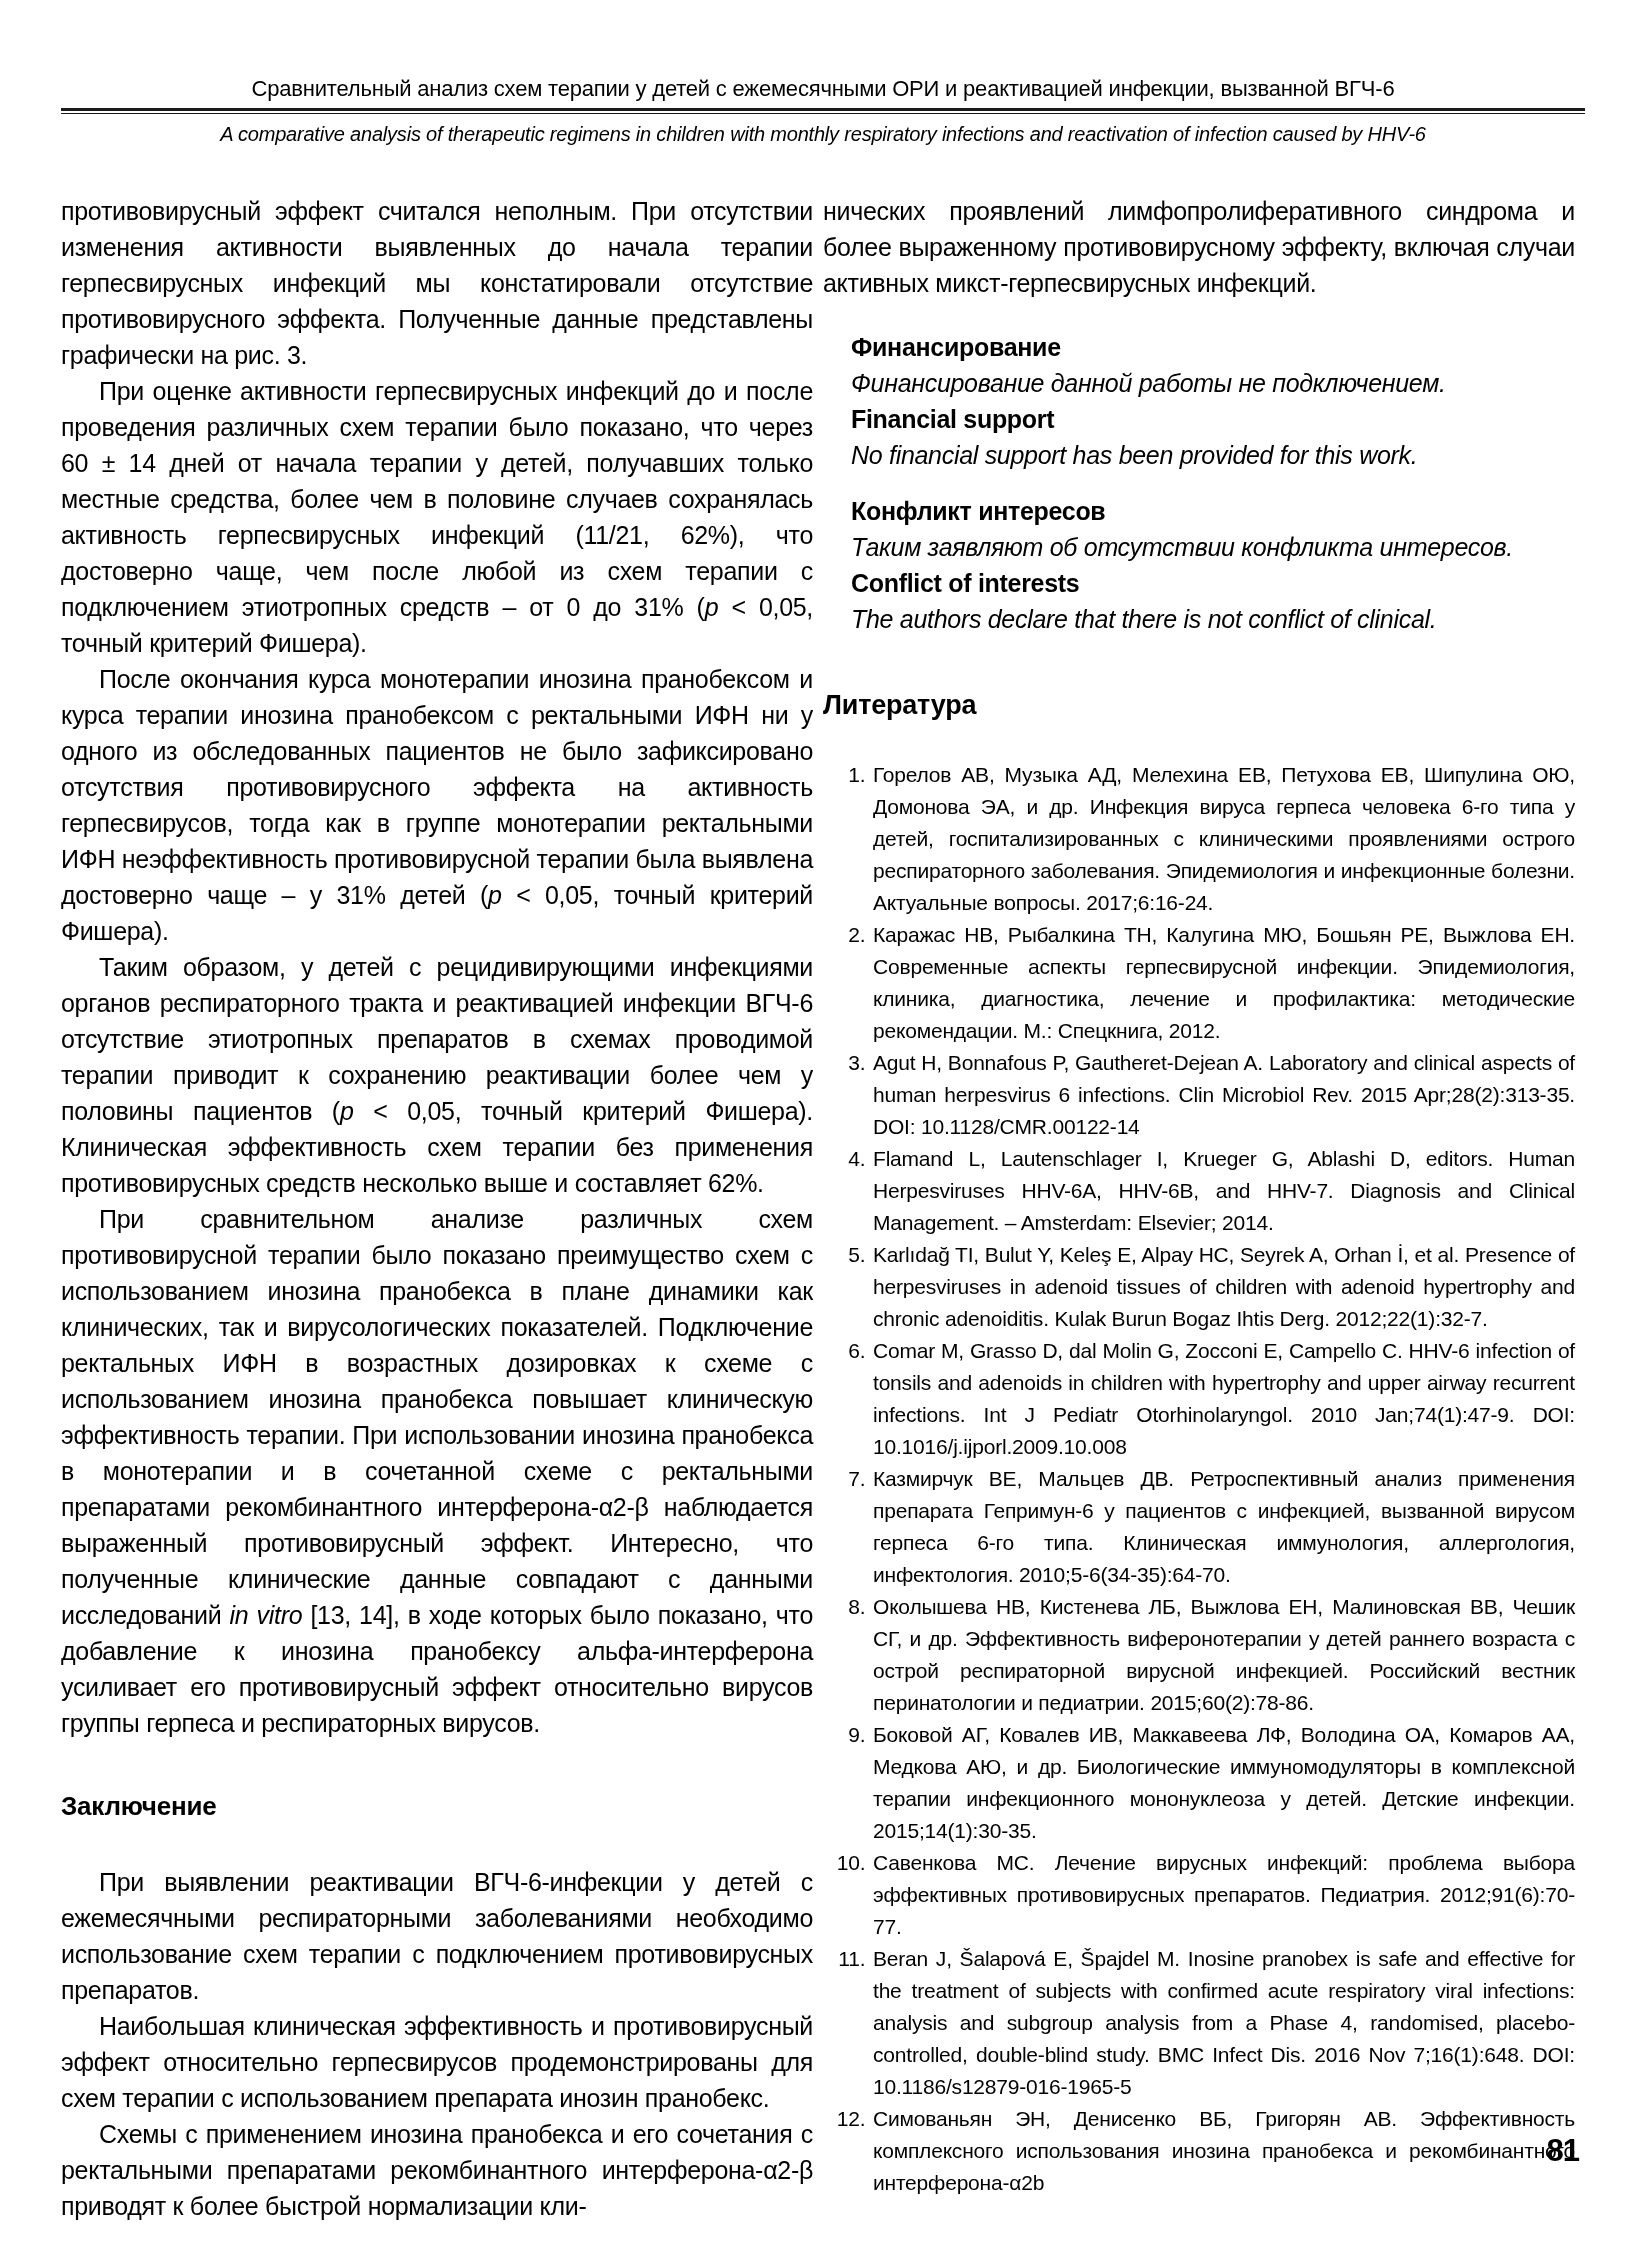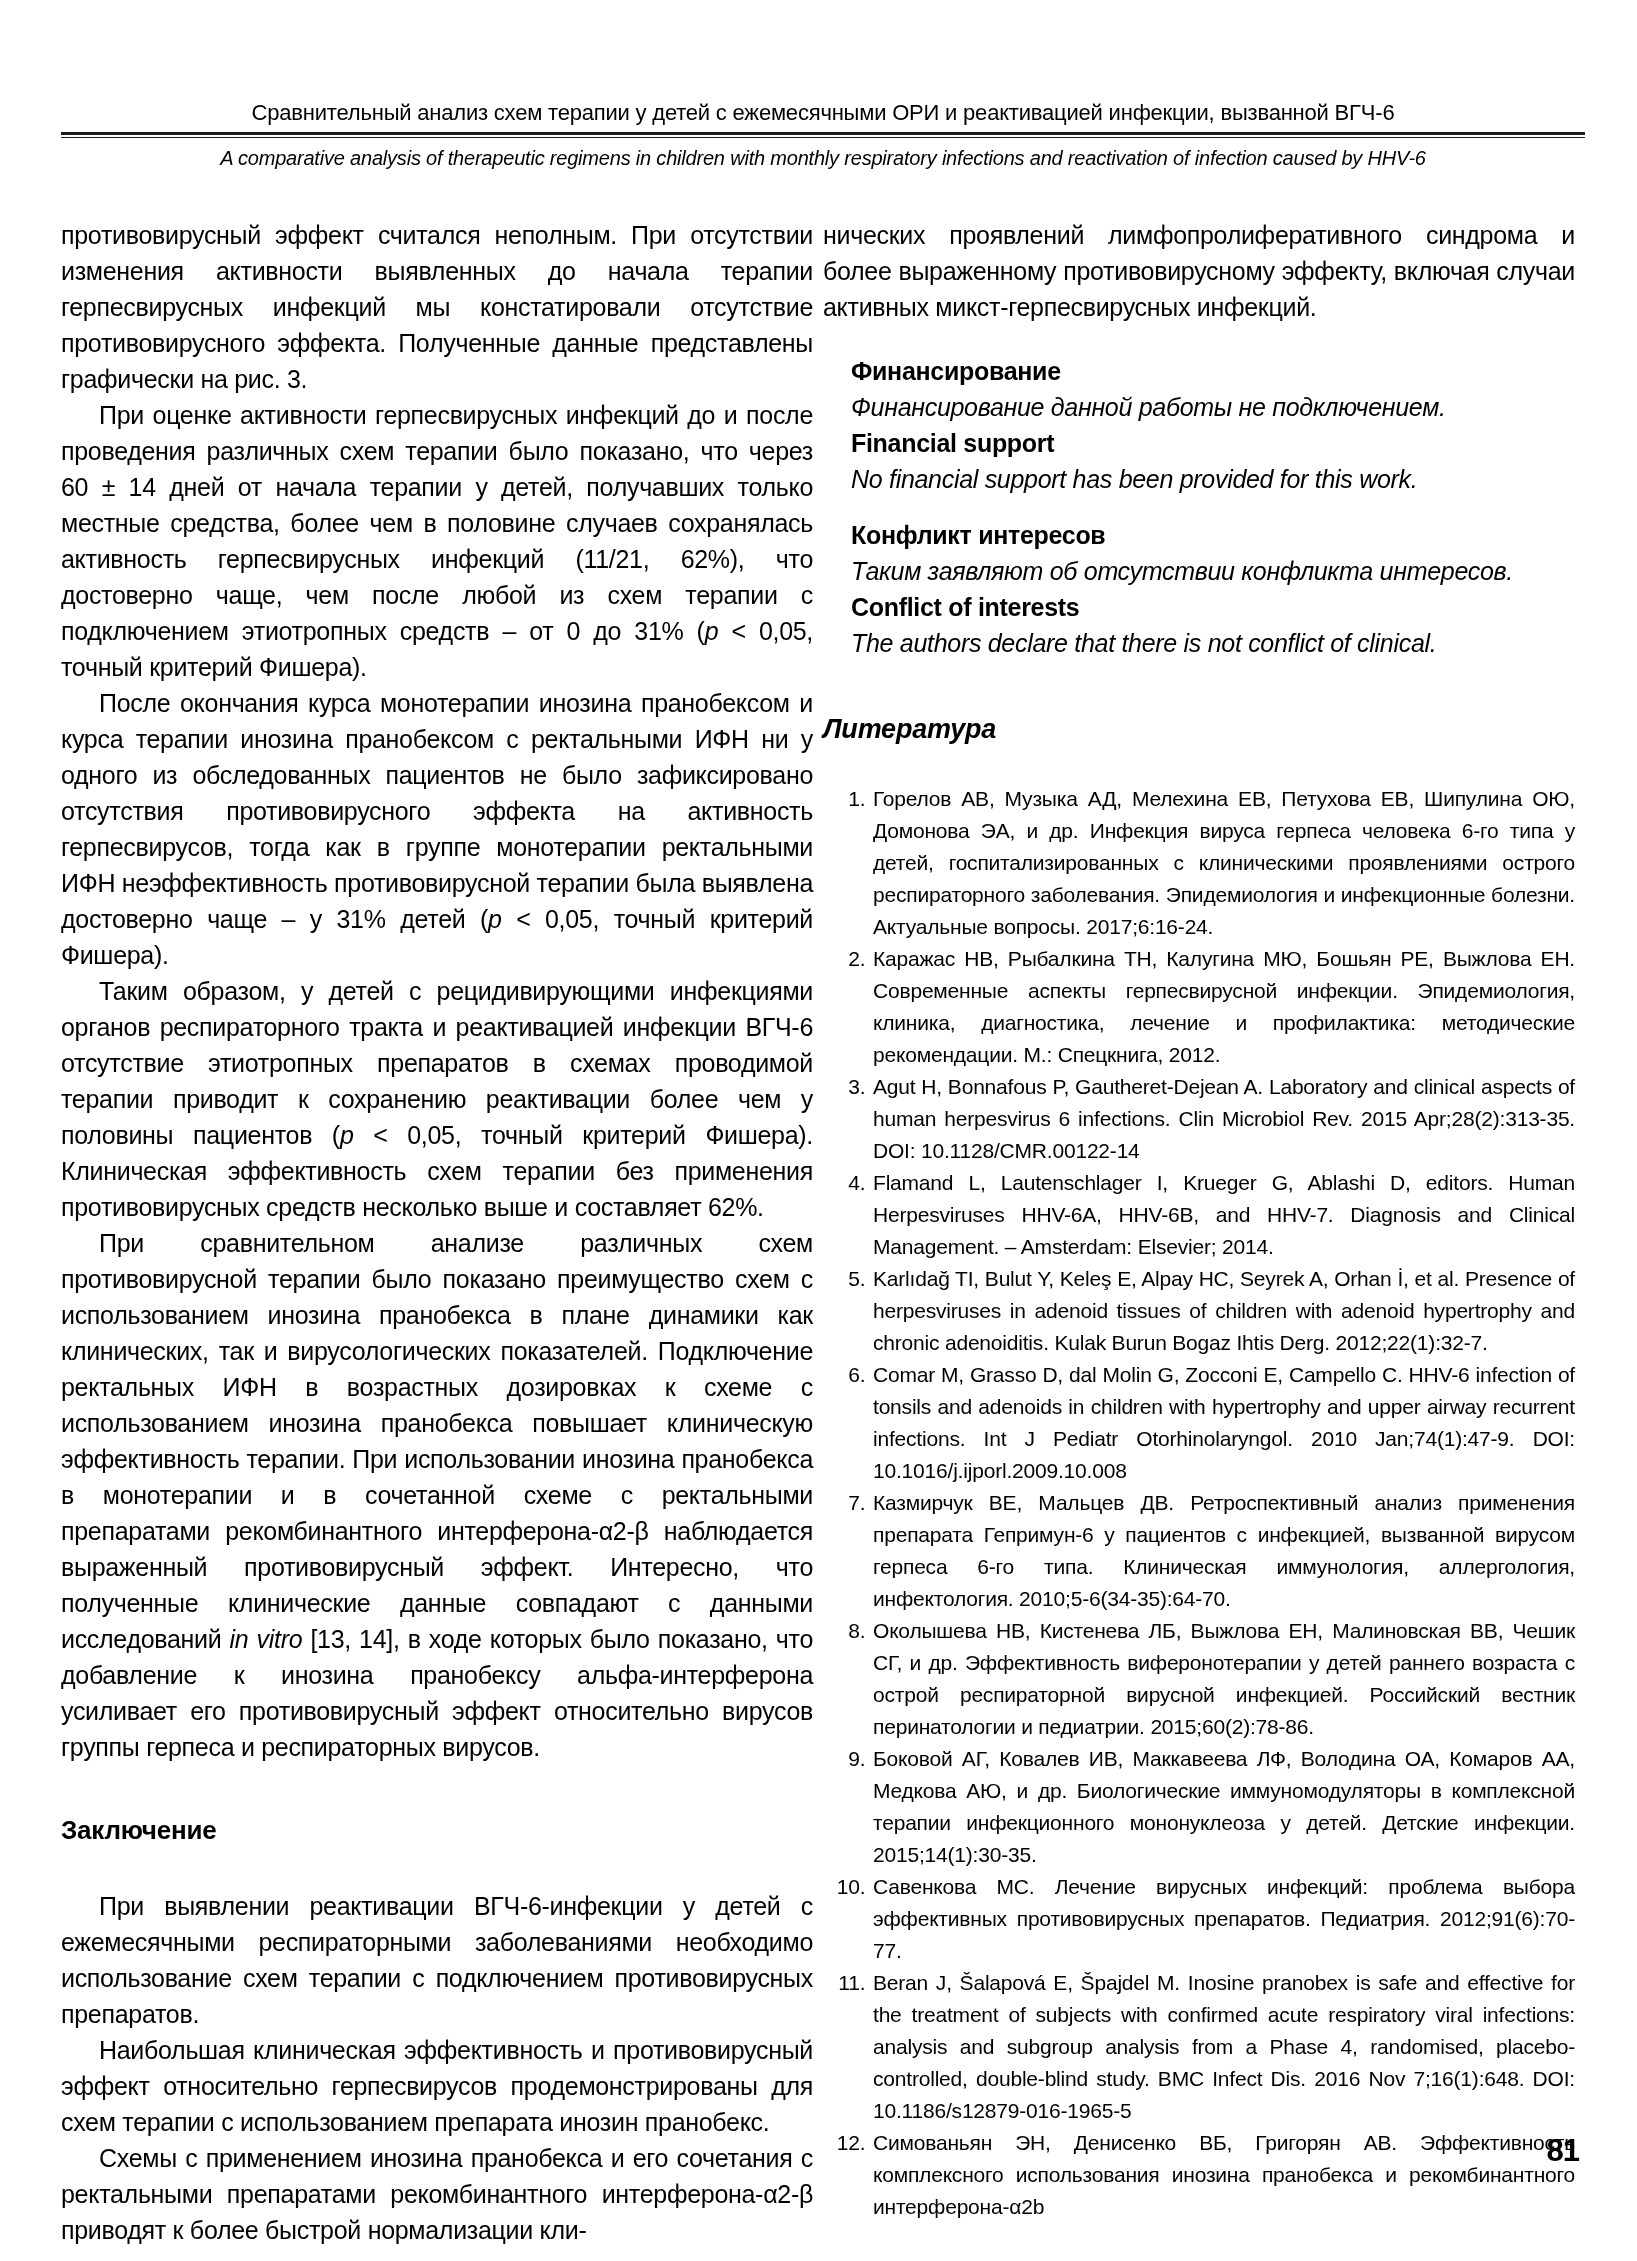--- a/index.html
+++ b/index.html
@@ -2,21 +2,21 @@
 <html lang="ru"><head>
 <meta charset="utf-8">
 <style>
   html, body { margin: 0; padding: 0; }
   body {
     width: 1638px; height: 2261px;
     background: #ffffff; color: #000;
     font-family: "Liberation Sans", sans-serif;
     position: relative; overflow: hidden;
   }
-  .page { padding: 99px 53px 0 61px; }
+  .page { padding: 75px 53px 0 61px; }
 
   
   .running-title-ru {
     text-align: center; font-size: 22px; line-height: 28px;
     letter-spacing: -0.2px;
   }
   .head-rule {
     height: 2px; margin: 5px 0 7px 0;
     border-top: 3px solid #1b1b1b; border-bottom: 1px solid #1b1b1b;
   }
@@ -42,21 +42,21 @@
 
   
   .sec-gap-sm { margin-top: 28px !important; }
   .sec-gap-xs { margin-top: 20px !important; }
   .block-line { text-indent: 28px; }
   .b { font-weight: bold; }
   .i { font-style: italic; }
 
   h2.literature {
     font-size: 27px; font-weight: bold; text-align: left;
-    margin: 53px 0 0 0; letter-spacing: -0.2px; font-style: italic;
+    margin: 53px 0 0 0; letter-spacing: -0.2px;
   }
 
   
   ol.refs {
     margin: 38px 0 12px 0; padding: 0 0 0 48px;
     font-size: 21px; line-height: 32px;
     text-align: justify; letter-spacing: -0.2px;
   }
   ol.refs li { margin: 0; padding-left: 2px; }
 

